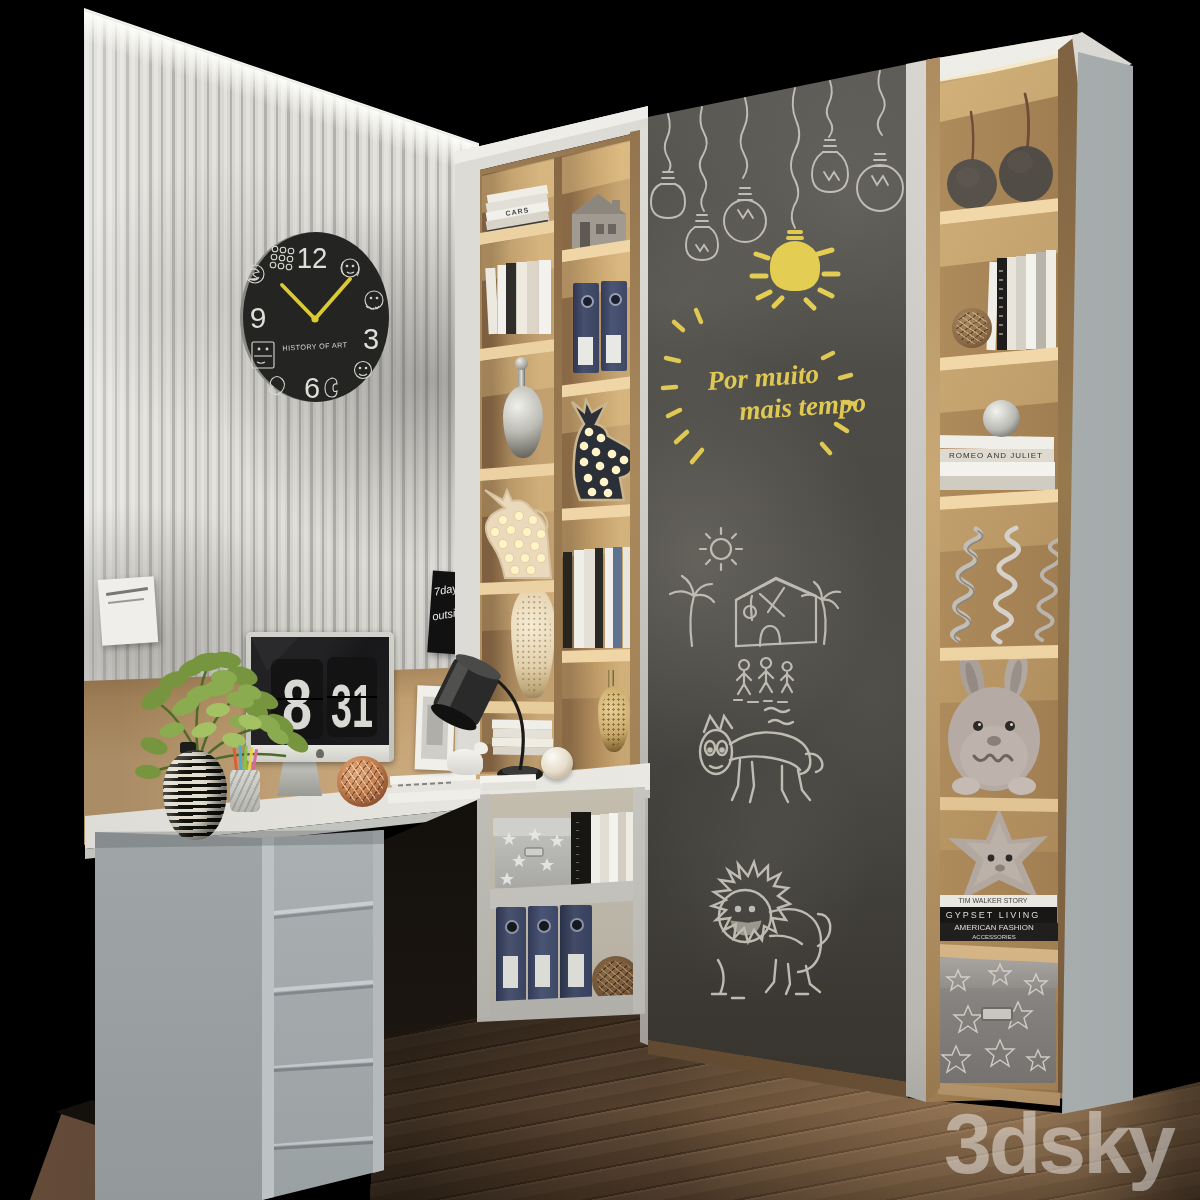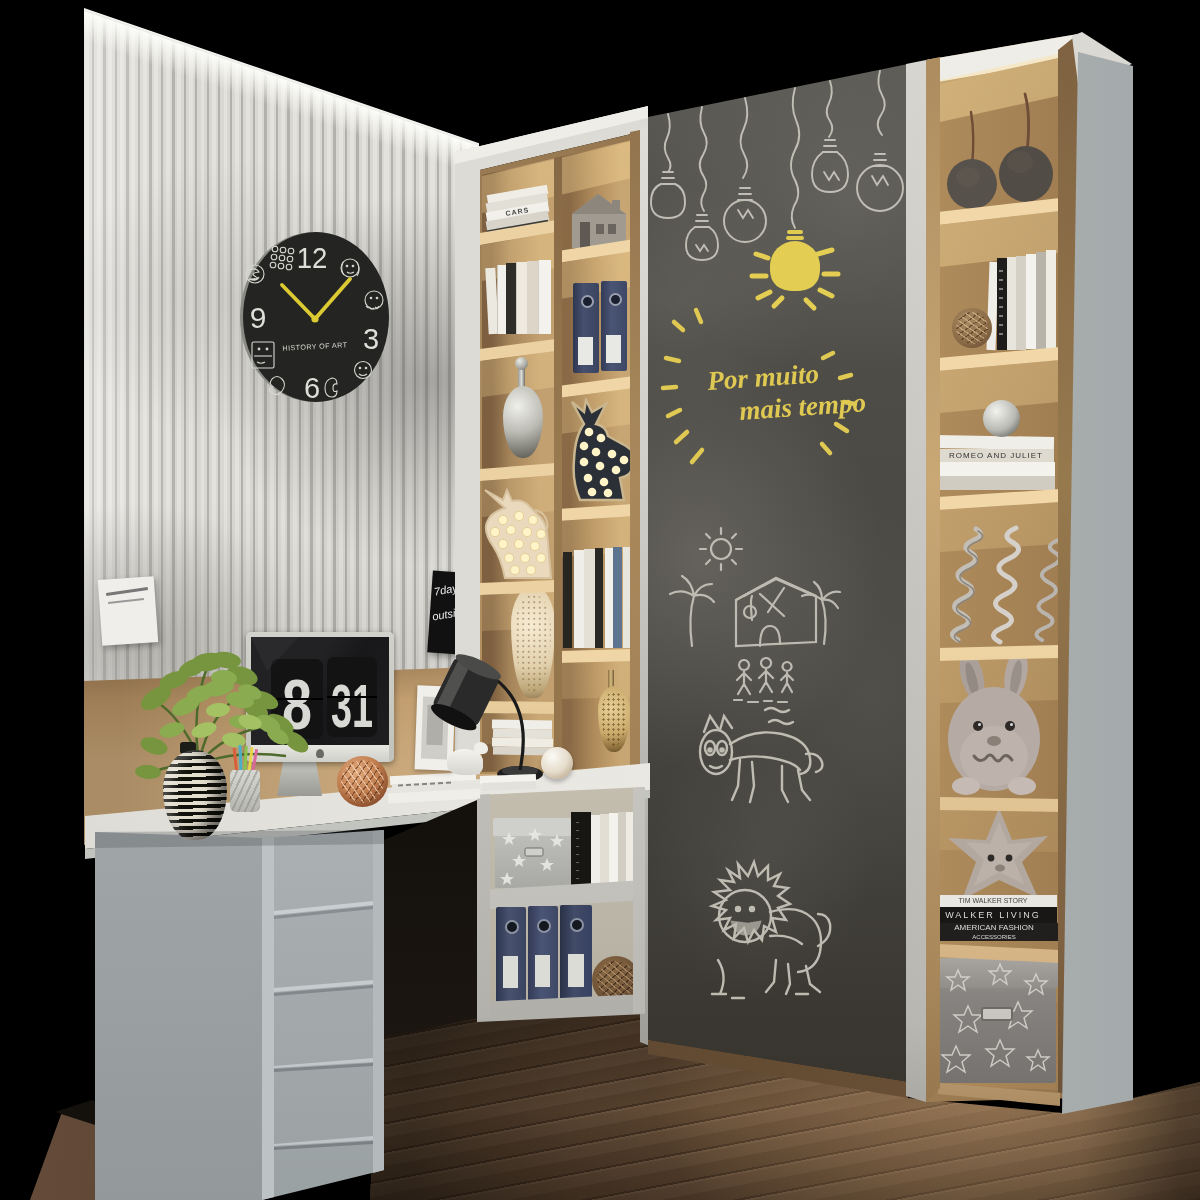--- a/index.html
+++ b/index.html
@@ -444,21 +444,21 @@
 </svg>
 
 <svg class="abs" style="left:942px;top:806px;" width="114" height="104" viewBox="0 0 114 104">
   <path d="M57 2 L70 34 L106 30 L80 56 L96 92 L57 74 L20 94 L34 56 L6 32 L44 34 Z" fill="#b3a89f"></path>
   <path d="M57 16 L66 38 L90 36 L72 54 L82 78 L57 66 L32 80 L42 54 L24 36 L48 38 Z" fill="#bcb1a8"></path>
   <circle cx="49" cy="52" r="3.4" fill="#2e2a28"></circle>
       <circle cx="67" cy="52" r="3.4" fill="#2e2a28"></circle>
   <ellipse cx="58" cy="62" rx="5" ry="3.6" fill="#8a8078"></ellipse>
 </svg>
 <div class="abs" style="left:929px;top:895px;width:128px;height:12px;background:#e9e7e1;color:#444;font-size:7px;line-height:12px;text-align:center;">TIM WALKER STORY</div>
-<div class="abs" style="left:929px;top:907px;width:128px;height:16px;background:#181715;color:#ddd;font-size:9px;line-height:16px;text-align:center;letter-spacing:2px;">WALKER LIVING</div>
+<div class="abs" style="left:929px;top:907px;width:128px;height:16px;background:#181715;color:#ddd;font-size:9px;line-height:16px;text-align:center;letter-spacing:2px;">GYPSET LIVING</div>
 <div class="abs" style="left:930px;top:923px;width:128px;height:18px;background:#201f1d;color:#ddd;font-size:8px;line-height:9px;text-align:center;">AMERICAN FASHION<br><span style="font-size:6px;">ACCESSORIES</span></div>
 
 <div class="abs" style="left:938px;top:958px;width:118px;height:125px;background:linear-gradient(180deg,#9b9894,#868380 30%,#757270);border-radius:3px;"></div>
 <div class="abs" style="left:936px;top:958px;width:122px;height:30px;background:linear-gradient(180deg,#a8a5a1,#918e8a);border-radius:3px;"></div>
 <svg class="abs" style="left:938px;top:958px;" width="118" height="125" viewBox="0 0 118 125">
   <g fill="none" stroke="#d8d5d0" stroke-width="1.4" opacity="0.9">
     <path d="M20 12 l3 7 8 0 -6 5 2 8 -7 -5 -7 5 2 -8 -6 -5 8 0 z"></path>
     <path d="M62 6 l3 7 8 0 -6 5 2 8 -7 -5 -7 5 2 -8 -6 -5 8 0 z"></path>
     <path d="M98 16 l3 7 8 0 -6 5 2 8 -7 -5 -7 5 2 -8 -6 -5 8 0 z"></path>
     <path d="M30 48 l4 9 10 0 -8 7 3 10 -9 -6 -9 6 3 -10 -8 -7 10 0 z"></path>
@@ -652,14 +652,15 @@
     <ellipse cx="46" cy="24" rx="25" ry="7" fill="#4a4a48"></ellipse>
   </g>
 </svg>
 
 <div class="abs" style="left:541px;top:747px;width:32px;height:32px;border-radius:50%;
 background:radial-gradient(circle at 36% 30%,#fbfaf6,#e6ddcc 50%,#bfae92 85%,#96876c);box-shadow:0 3px 4px rgba(0,0,0,0.25);"></div>
 
 <div class="abs" style="left:480px;top:775px;width:56px;height:8px;background:#f4f3ee;transform:rotate(-2deg);"></div>
 <div class="abs" style="left:482px;top:782px;width:54px;height:8px;background:#e2e1dc;transform:rotate(-2deg);"></div>
 
+<div class="abs" style="left:944px;top:1094px;font-size:86px;font-weight:bold;color:rgba(255,255,255,0.45);letter-spacing:-3px;">3dsky</div>
 
 </div>
 
 </body></html>

